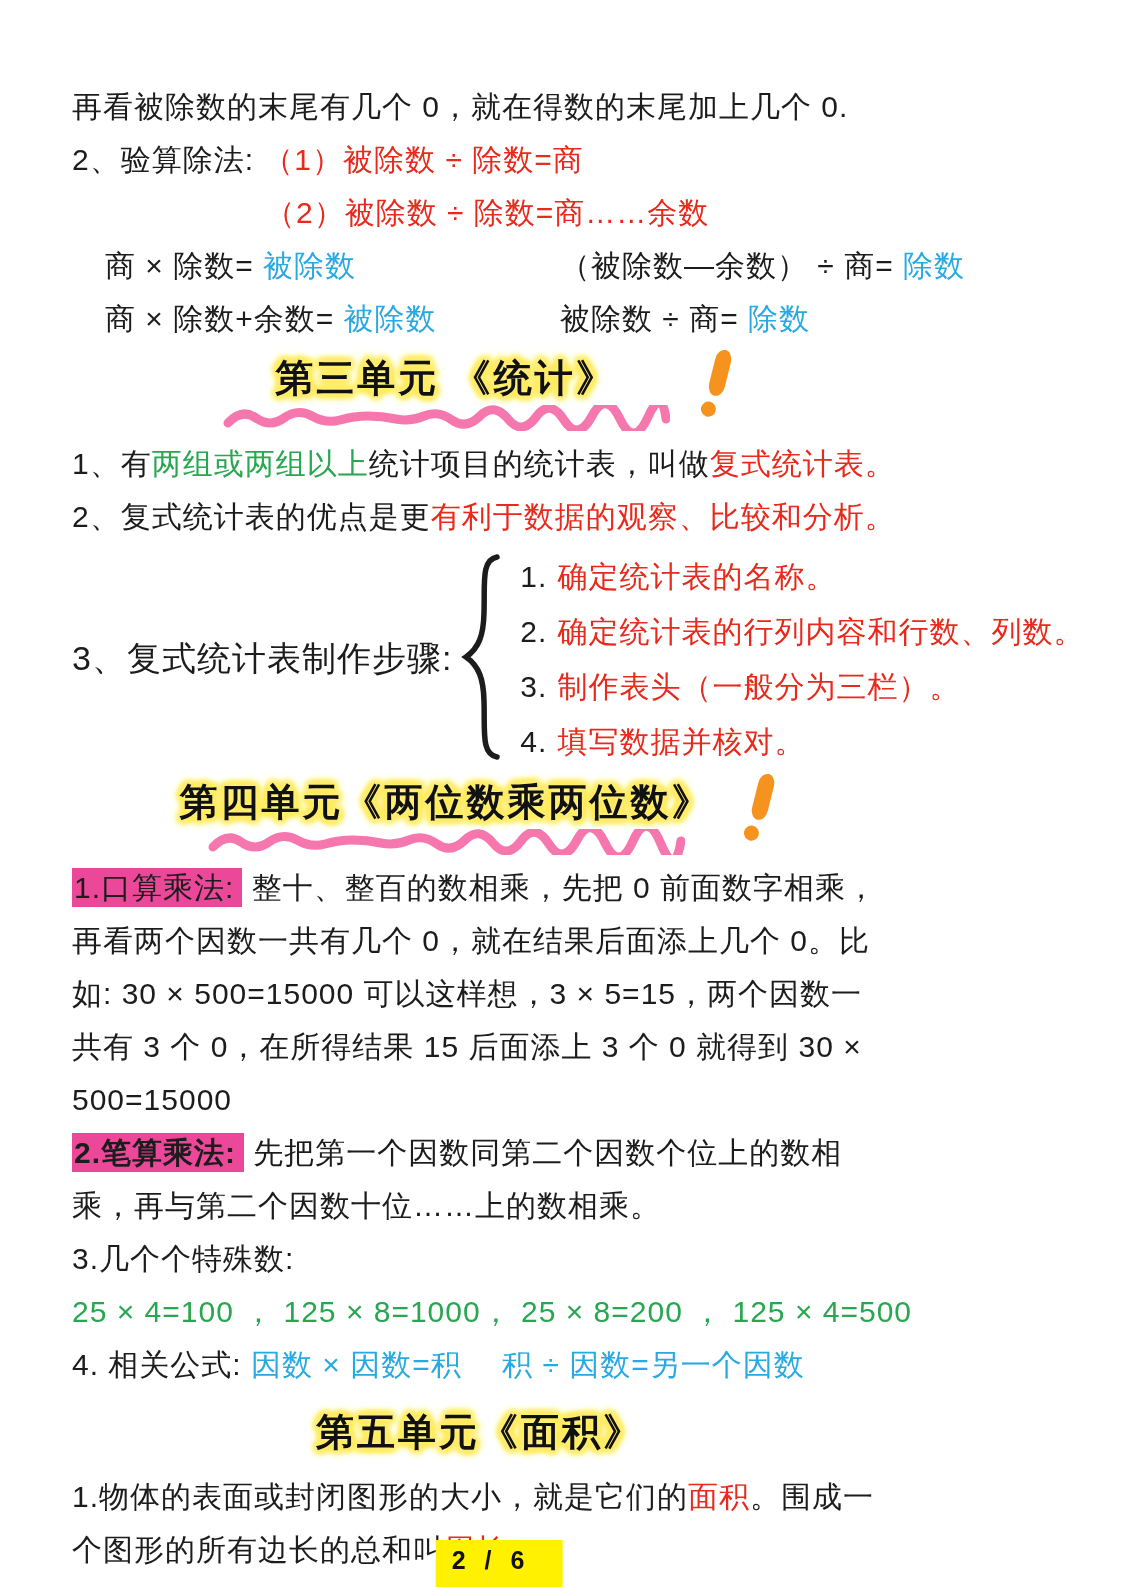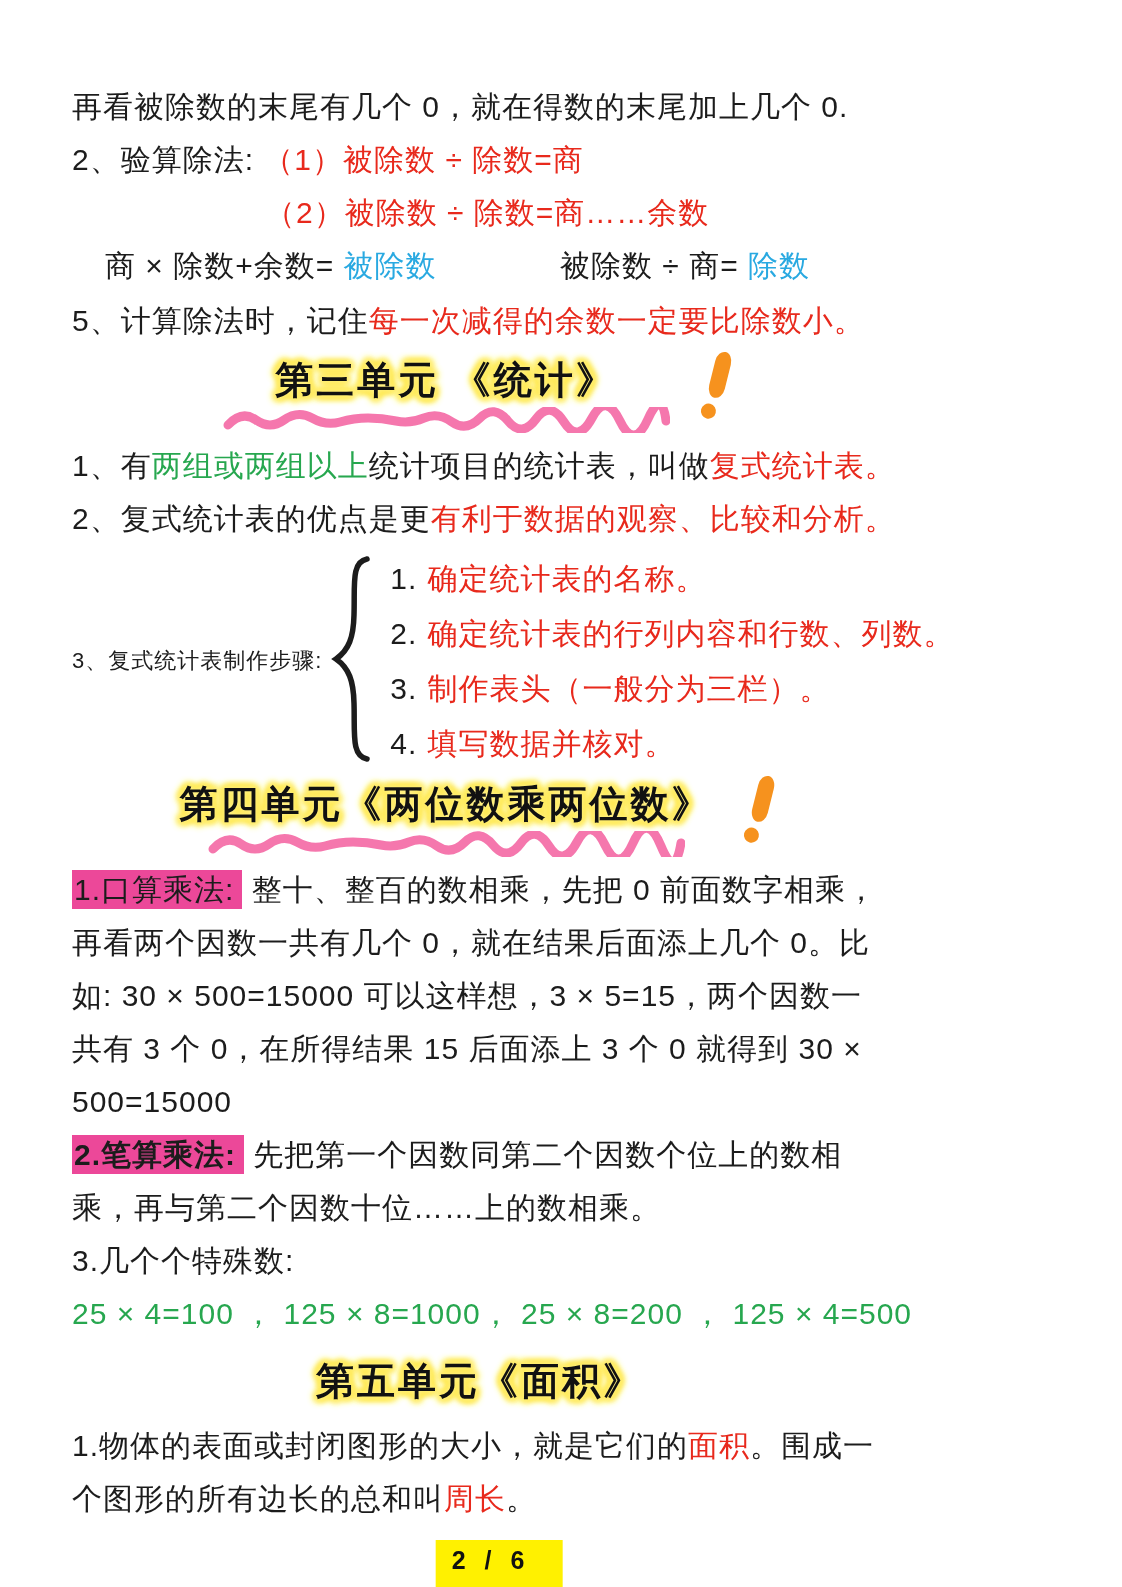--- a/index.html
+++ b/index.html
@@ -41,21 +41,21 @@
   .wavy { display:block; margin:1px auto 0; }
   .exmark { position:relative; width:42px; height:72px; margin-left:26px; margin-top:-4px;
             transform:rotate(14deg); flex:0 0 auto; }
   .exmark .bar { position:absolute; top:0; left:13px; width:16px; height:47px;
                  background:#f6921e; border-radius:8px / 11px; }
   .exmark .dot { position:absolute; bottom:3px; left:11px; width:15px; height:15px;
                  background:#f6921e; border-radius:50%; }
 
   
   .steps-block { display:flex; align-items:center; margin:6px 0 4px; }
-  .steps-label { font-size:22px; letter-spacing:1px; white-space:nowrap; }
+  .steps-label { font-size:34px; letter-spacing:1px; white-space:nowrap; }
   .brace { margin-left:6px; flex:0 0 auto; }
   .steps-list { margin-left:16px; }
   .step { font-size:30px; line-height:55px; letter-spacing:1px; white-space:nowrap; }
   .step .num { color:#1c1c1c; margin-right:10px; }
 
   
   .hl-label { background:#ec4899; padding:3px 8px 3px 2px; }
   .bold { font-weight:bold; }
 
   .footer {
@@ -70,24 +70,24 @@
 <body>
 
 <div class="page">
 
   <div class="tline">再看被除数的末尾有几个 0，就在得数的末尾加上几个 0.</div>
 
   <div class="tline"><span>2、验算除法: </span><span class="red">（1）被除数 ÷ 除数=商</span></div>
 
   <div class="tline indent2"><span class="red">（2）被除数 ÷ 除数=商……余数</span></div>
 
+  <div class="tline verify-row"><span class="verify-left"><span>商 × 除数= </span><span class="blue">被除数</span></span><span><span>（被除数—余数） ÷ 商= </span><span class="blue">除数</span></span></div>
 
   <div class="tline verify-row"><span class="verify-left"><span>商 × 除数+余数= </span><span class="blue">被除数</span></span><span><span>被除数 ÷ 商= </span><span class="blue">除数</span></span></div>
 
-  <div class="tline note-row"><span>5、计算除法时，记住</span><span class="red">每一次减得的余数一定要比除数小。</span></div>
 
   <div class="title-block">
     <div class="title-inner">
       <span class="unit-title">第三单元 《统计》</span>
       <svg class="wavy" width="448" height="26" viewBox="0 0 448 26">
         <path d="M6 18 Q 20 3 34 13 T 62 13 T 90 11 T 118 15 T 146 11 T 174 14 T 202 11 T 230 15 T 258 11 T 286 14 T 314 12 T 342 15 T 370 11 T 398 14 T 426 12 T 444 14" fill="none" stroke="#f577ad" stroke-width="9" stroke-linecap="round"></path>
       </svg>
     </div>
     <div class="exmark">
         <div class="bar"></div>
@@ -128,20 +128,21 @@
   </div>
 
   <div class="para"><span class="hl-label">1.口算乘法:</span> <span>整十、整百的数相乘，先把 0 前面数字相乘，再看两个因数一共有几个 0，就在结果后面添上几个 0。比如: 30 × 500=15000  可以这样想，3 × 5=15，两个因数一共有 3 个 0，在所得结果 15 后面添上 3 个 0 就得到 30 × 500=15000</span></div>
 
   <div class="para"><span class="hl-label bold">2.笔算乘法:</span> <span>先把第一个因数同第二个因数个位上的数相乘，再与第二个因数十位……上的数相乘。</span></div>
 
   <div class="tline">3.几个个特殊数:</div>
 
   <div class="tline green">25 × 4=100 ， 125 × 8=1000， 25 × 8=200 ， 125 × 4=500</div>
 
+  <div class="tline"><span>4. 相关公式: </span><span class="blue">因数 × 因数=积　 积 ÷ 因数=另一个因数</span></div>
 
   <div class="title-block" style="margin:16px 0 12px;">
     <div class="title-inner">
       <span class="unit-title">第五单元《面积》</span>
     </div>
   </div>
 
   <div class="para"><span>1.物体的表面或封闭图形的大小，就是它们的</span><span class="red">面积</span><span>。围成一个图形的所有边长的总和叫</span><span class="red">周长</span><span>。</span></div>
 
   <div class="footer">2 / 6</div>

